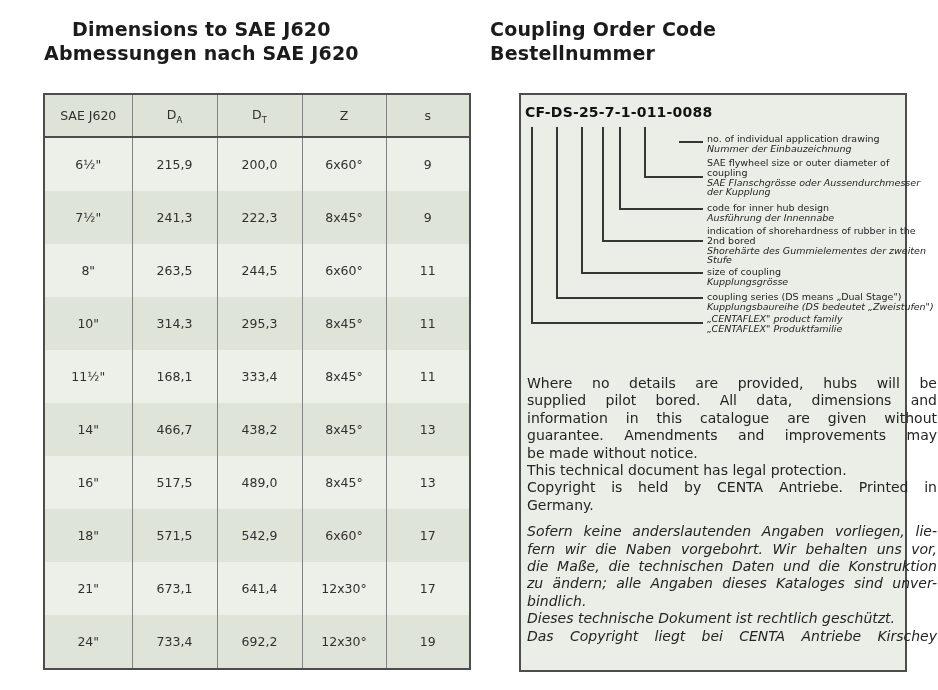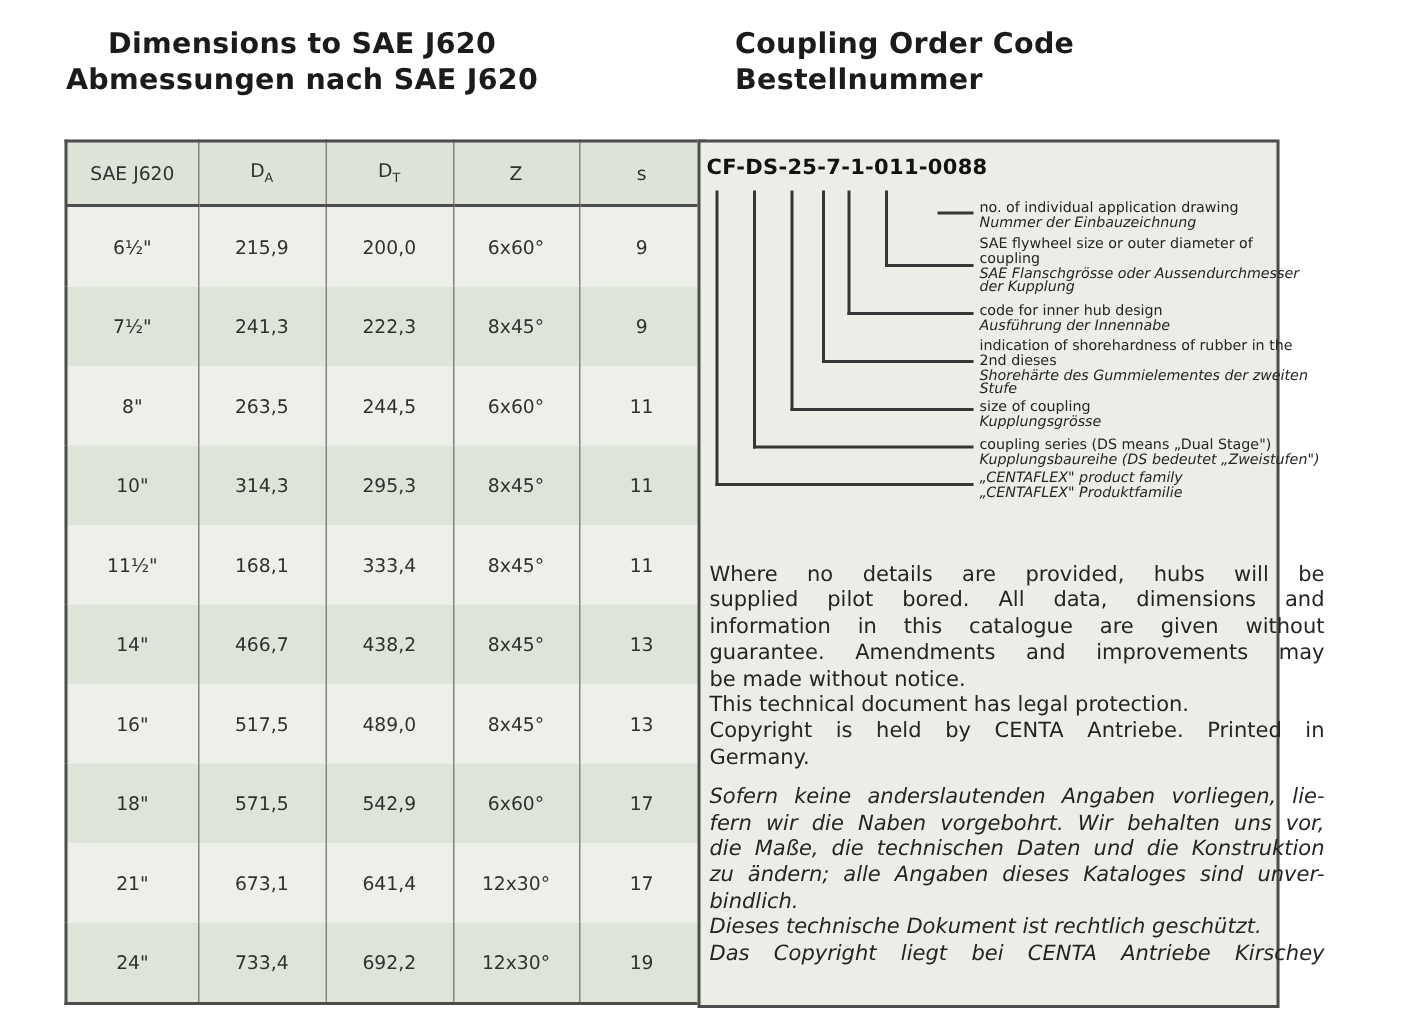--- a/index.html
+++ b/index.html
@@ -39,21 +39,21 @@
     border-bottom:2px solid var(--border-dark);
     font-weight:normal;
   }
   table.dims tbody td{height:53px;}
   table.dims tbody tr:nth-child(odd) td{background:var(--row-light);}
   table.dims tbody tr:nth-child(even) td{background:var(--row-dark);}
   table.dims sub{font-size:8.5px;}
 
   
   .order-box{
-    position:absolute;left:465px;top:93px;width:388px;height:579px;
+    position:absolute;left:519px;top:93px;width:388px;height:579px;
     box-sizing:border-box;border:2px solid var(--border-dark);
     background:var(--box-bg);
   }
   .order-code{
     position:absolute;left:4px;top:9px;
     font-size:14px;font-weight:bold;color:#121212;letter-spacing:0.2px;white-space:nowrap;
   }
   .vline{position:absolute;width:2px;background:var(--line);}
   .hline{position:absolute;height:2px;background:var(--line);}
   .callout{
@@ -197,21 +197,21 @@
         <div class="vline" style="left: 98px; top: 32px; height: 83px;"></div>
         <div class="hline" style="left: 98px; top: 113px; width: 84px;"></div>
         <div class="callout" style="top: 108px;">
           <div class="en">code for inner hub design</div>
           <div class="de">Ausführung der Innennabe</div>
         </div>
         <div class="vline" style="left: 81px; top: 32px; height: 115px;"></div>
         <div class="hline" style="left: 81px; top: 145px; width: 101px;"></div>
         <div class="callout" style="top: 131px;">
           <div class="en">indication of shorehardness of rubber in the</div>
-          <div class="en">2nd dieses</div>
+          <div class="en">2nd bored</div>
           <div class="de">Shorehärte des Gummielementes der zweiten</div>
           <div class="de">Stufe</div>
         </div>
         <div class="vline" style="left: 60px; top: 32px; height: 147px;"></div>
         <div class="hline" style="left: 60px; top: 177px; width: 122px;"></div>
         <div class="callout" style="top: 172px;">
           <div class="en">size of coupling</div>
           <div class="de">Kupplungsgrösse</div>
         </div>
         <div class="vline" style="left: 35px; top: 32px; height: 172px;"></div>

